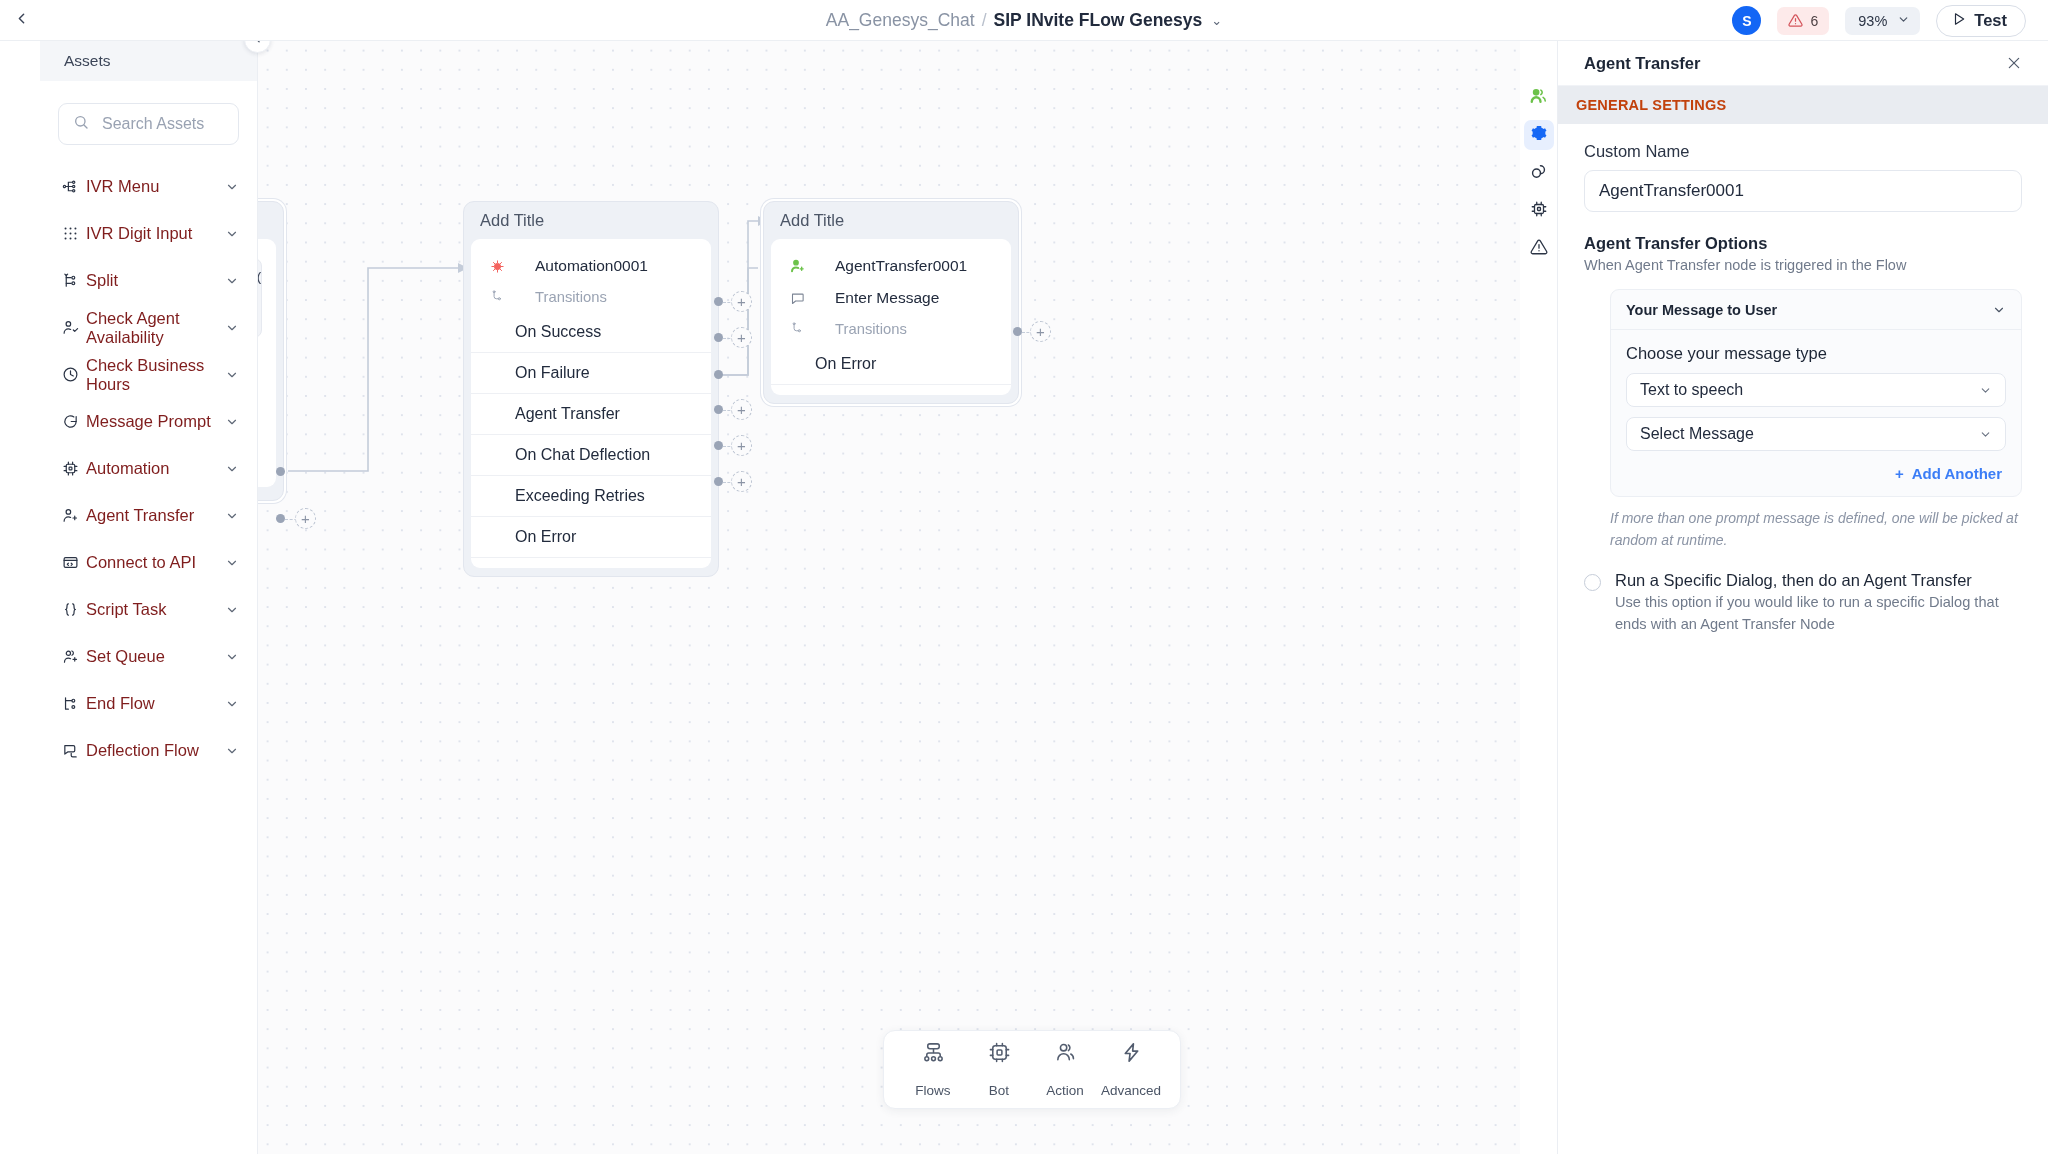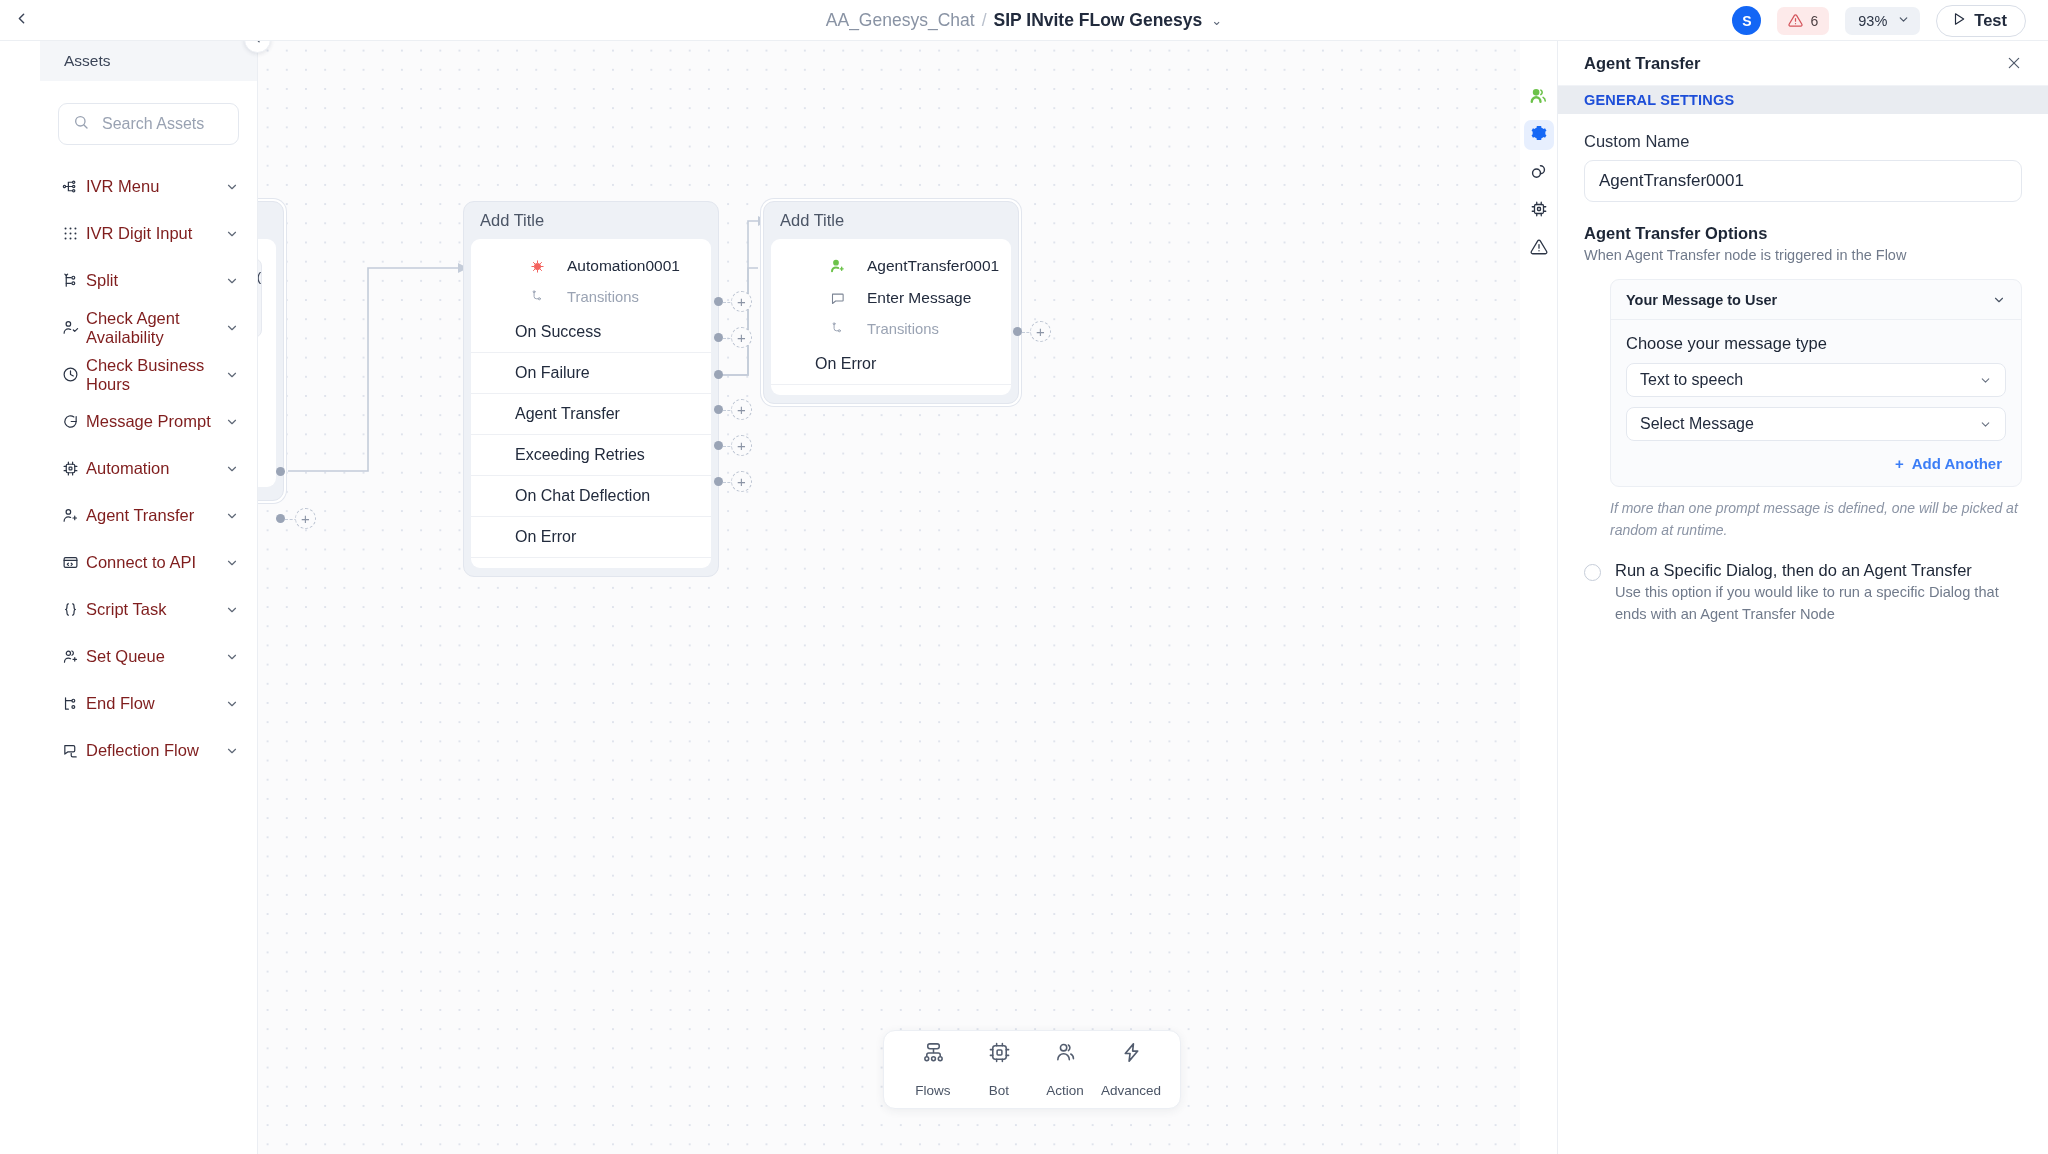--- a/index.html
+++ b/index.html
@@ -117,22 +117,22 @@
   .node.selected { box-shadow: 0 0 0 2px #ffffff, 0 0 0 3px #e2e6ee; }
   .node-title {
     height: 37px; display: flex; align-items: center; padding: 0 16px;
     font-size: 16.5px; color: #4b5566;
   }
   .node-body {
     background: #ffffff; border-radius: 9px; margin: 0 7px;
     padding: 11px 0 10px 0;
   }
   .node-row {
-    display: flex; align-items: center; gap: 20px;
-    padding: 7px 16px 7px 19px; font-size: 15.5px; color: #222b3d; margin-left: 40px;
+    display: flex; align-items: center; gap: 28px;
+    padding: 7px 16px 7px 19px; font-size: 15.5px; color: #222b3d;
   }
   .node-row .ic { display: flex; width: 17px; flex: 0 0 17px; }
   .node-row.muted { color: #9aa3b3; font-size: 14.8px; }
   .trans-row {
     padding: 11px 16px 11px 44px; font-size: 16px; color: #222b3d;
     border-bottom: 1px solid #eef0f4;
   }
   .trans-row:last-child { border-bottom: 1px solid #eef0f4; }
 
   .handle {
@@ -183,22 +183,22 @@
     position: absolute; left: 1558px; top: 41px; width: 490px; height: 1113px;
     background: #ffffff; z-index: 25;
   }
   .panel-head {
     height: 45px; display: flex; align-items: center; padding: 0 26px;
     border-bottom: 1px solid #f1f3f7;
   }
   .panel-head .ttl { flex: 1; font-size: 16.5px; font-weight: 700; color: #1d2636; }
   .panel-head .x { color: #515b6c; cursor: pointer; display: flex; }
   .panel-section {
-    height: 28px; background: #e9ecf1; display: flex; align-items: center;
-    padding: 0 26px; font-size: 14.5px; font-weight: 700; color: #1d4ed8;
+    height: 38px; background: #e9ecf1; display: flex; align-items: center;
+    padding: 0 18px; font-size: 14.5px; font-weight: 700; color: #c2410c;
     letter-spacing: .2px;
   }
   .panel-body { padding: 18px 26px 0 26px; }
   .flabel { font-size: 16.5px; color: #2b3445; margin-bottom: 9px; }
   .finput {
     height: 42px; border: 1px solid #e4e8ef; border-radius: 9px; background: #fff;
     display: flex; align-items: center; padding: 0 14px;
     font-size: 17px; color: #222b3d;
   }
   .fhead { font-size: 16.5px; font-weight: 700; color: #1d2636; margin: 22px 0 4px 0; }
@@ -583,22 +583,22 @@
               <path d="M7 4v7a4 4 0 0 0 4 4h3"></path>
               <circle cx="7" cy="3" r="1.6"></circle>
               <circle cx="16" cy="15" r="1.8"></circle>
             </svg>
         </span>
         <span>Transitions</span>
       </div>
       <div class="trans-row">On Success</div>
       <div class="trans-row">On Failure</div>
       <div class="trans-row">Agent Transfer</div>
+      <div class="trans-row">On Chat Deflection</div>
       <div class="trans-row">Exceeding Retries</div>
-      <div class="trans-row">On Chat Deflection</div>
       <div class="trans-row">On Error</div>
     </div>
   </div>
 
   <div class="handle" style="left:456px; top:256px;"></div>
   <div class="dashline" style="left:465px; top:261px; width:16px;"></div>
   <div class="plusnode" style="left:473px; top:250px;">+</div>
 
   <div class="handle" style="left:456px; top:292px;"></div>
   <div class="dashline" style="left:465px; top:297px; width:16px;"></div>

